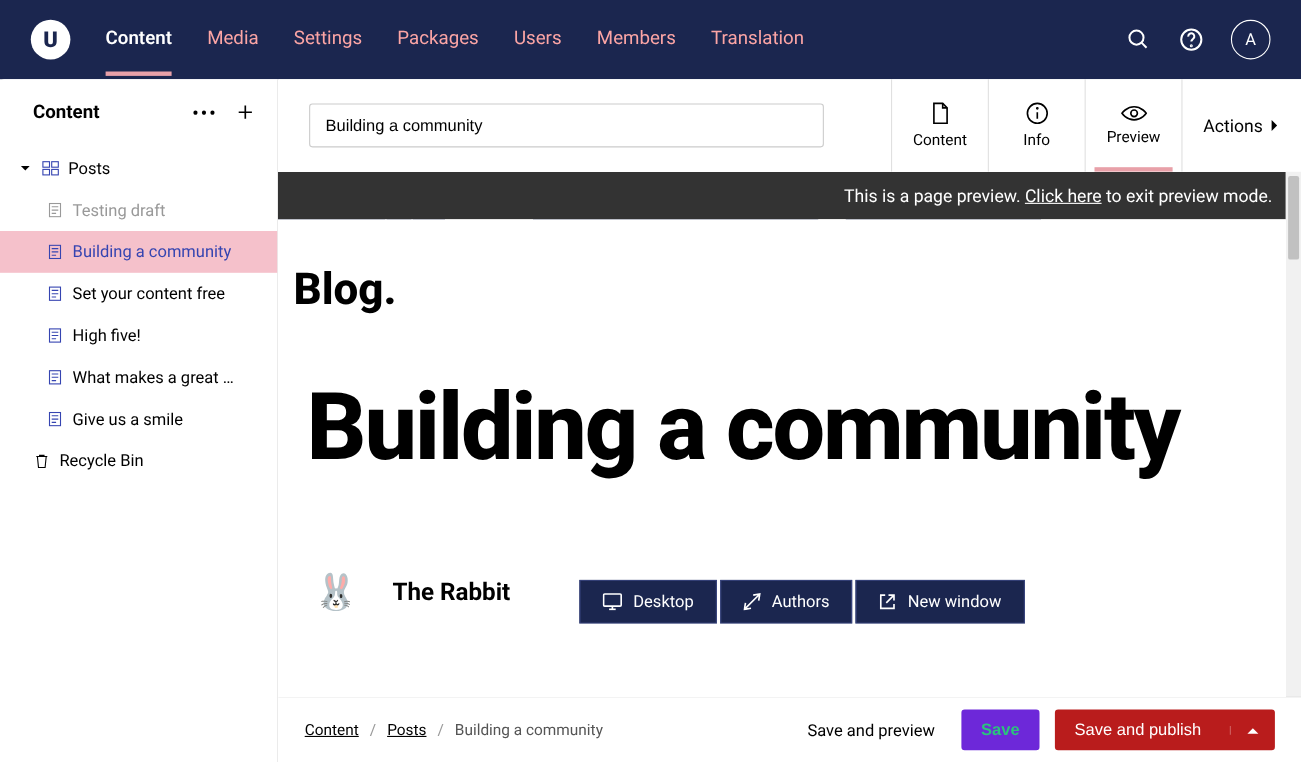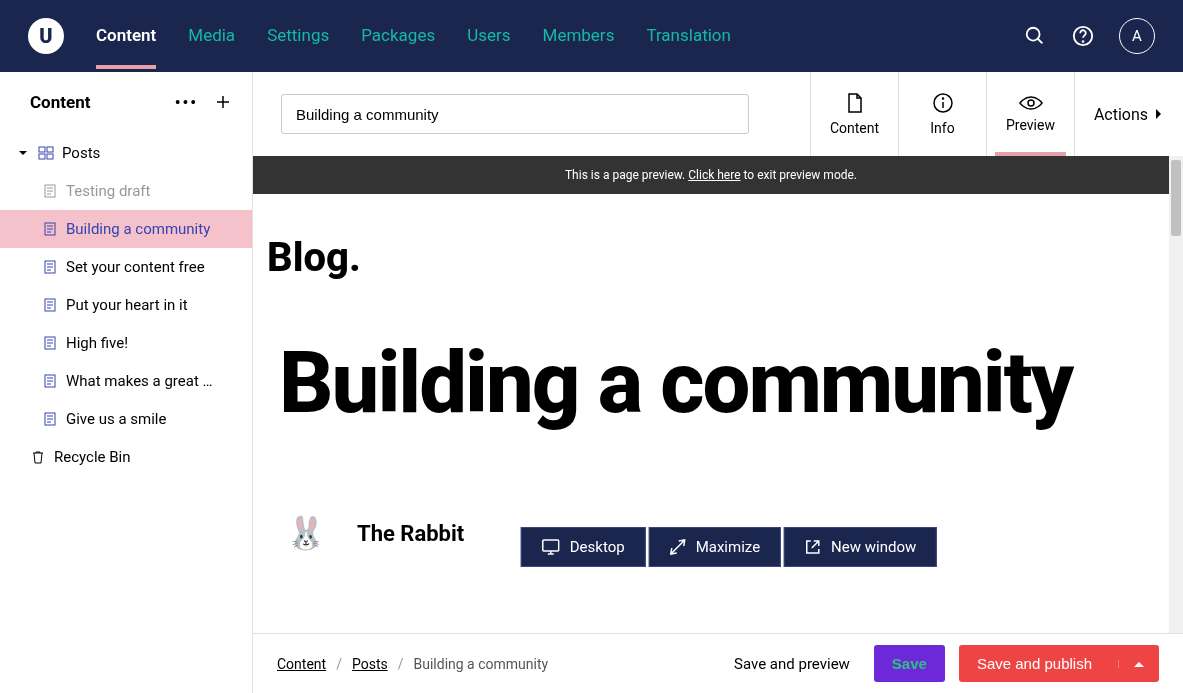--- a/index.html
+++ b/index.html
@@ -32,21 +32,21 @@
       font-weight: 900;
       color: #1b264f;
       font-size: 20px;
       margin-right: 24px;
     }
     .nav-items {
       display: flex;
       gap: 32px;
     }
     .nav-item {
-      color: #14b8a6;
+      color: #fca5a5;
       font-size: 17px;
       cursor: pointer;
       padding: 22px 0 20px 0;
     }
     .nav-item.active {
       color: #fff;
       font-weight: 600;
       border-bottom: 4px solid #e8a0a8;
     }
     .topnav-right {
@@ -227,23 +227,23 @@
       position: absolute;
       left: 2px; right: 2px;
       top: 4px;
       height: 76px;
       background: #c1c1c1;
       border-radius: 2px;
     }
     .preview-banner {
       background: #333;
       color: #fff;
-      text-align: center;
+      text-align: right;
       padding: 12px;
-      font-size: 12px;
+      font-size: 16px;
     }
     .preview-banner a { color: #fff; text-decoration: underline; }
     .preview-body {
       background: #fff;
       padding: 40px 0 100px 0;
     }
     .blog-label {
       font-size: 40px;
       font-weight: 800;
       margin-left: 14px;
@@ -339,21 +339,21 @@
       border-radius: 3px;
       cursor: pointer;
       border: none;
     }
     .btn-secondary {
       background: #6d28d9;
       color: #2bc37c;
       font-weight: 600;
     }
     .btn-primary {
-      background: #ef4444;
+      background: #b91c1c;
       color: #fff;
       display: flex;
       align-items: center;
       gap: 26px;
       font-weight: 500;
       padding: 10px 14px 10px 18px;
     }
     .btn-primary-caret {
       border-left: 1px solid rgba(255,255,255,0.3);
       padding-left: 14px;
@@ -462,31 +462,20 @@
       </div>
       <div class="tree-item level-1">
         <span class="tree-icon-small">
             <svg width="14" height="14" viewBox="0 0 14 14" fill="none" stroke="#3544b1" stroke-width="1">
               <rect x="2" y="1" width="10" height="12"></rect>
               <line x1="4" y1="4" x2="10" y2="4"></line>
               <line x1="4" y1="7" x2="10" y2="7"></line>
               <line x1="4" y1="10" x2="8" y2="10"></line>
             </svg>
           </span>
-        <span>Put your heart in it</span>
-      </div>
-      <div class="tree-item level-1">
-        <span class="tree-icon-small">
-            <svg width="14" height="14" viewBox="0 0 14 14" fill="none" stroke="#3544b1" stroke-width="1">
-              <rect x="2" y="1" width="10" height="12"></rect>
-              <line x1="4" y1="4" x2="10" y2="4"></line>
-              <line x1="4" y1="7" x2="10" y2="7"></line>
-              <line x1="4" y1="10" x2="8" y2="10"></line>
-            </svg>
-          </span>
         <span>High five!</span>
       </div>
       <div class="tree-item level-1">
         <span class="tree-icon-small">
             <svg width="14" height="14" viewBox="0 0 14 14" fill="none" stroke="#3544b1" stroke-width="1">
               <rect x="2" y="1" width="10" height="12"></rect>
               <line x1="4" y1="4" x2="10" y2="4"></line>
               <line x1="4" y1="7" x2="10" y2="7"></line>
               <line x1="4" y1="10" x2="8" y2="10"></line>
             </svg>
@@ -579,21 +568,21 @@
               <rect x="1" y="1" width="16" height="11" rx="1"></rect>
               <line x1="6" y1="15" x2="12" y2="15"></line>
               <line x1="9" y1="12" x2="9" y2="15"></line>
             </svg>
           <span>Desktop</span>
         </div>
         <div class="device-btn">
           <svg width="16" height="16" viewBox="0 0 16 16" fill="none" stroke="#fff" stroke-width="1.5">
               <path d="M2 9l-1 6 6-1M14 7l1-6-6 1M1 15L15 1"></path>
             </svg>
-          <span>Maximize</span>
+          <span>Authors</span>
         </div>
         <div class="device-btn">
           <svg width="16" height="16" viewBox="0 0 16 16" fill="none" stroke="#fff" stroke-width="1.5">
               <path d="M6 2H2v12h12v-4M9 2h5v5M14 2L7 9"></path>
             </svg>
           <span>New window</span>
         </div>
       </div>
     </div>
 

